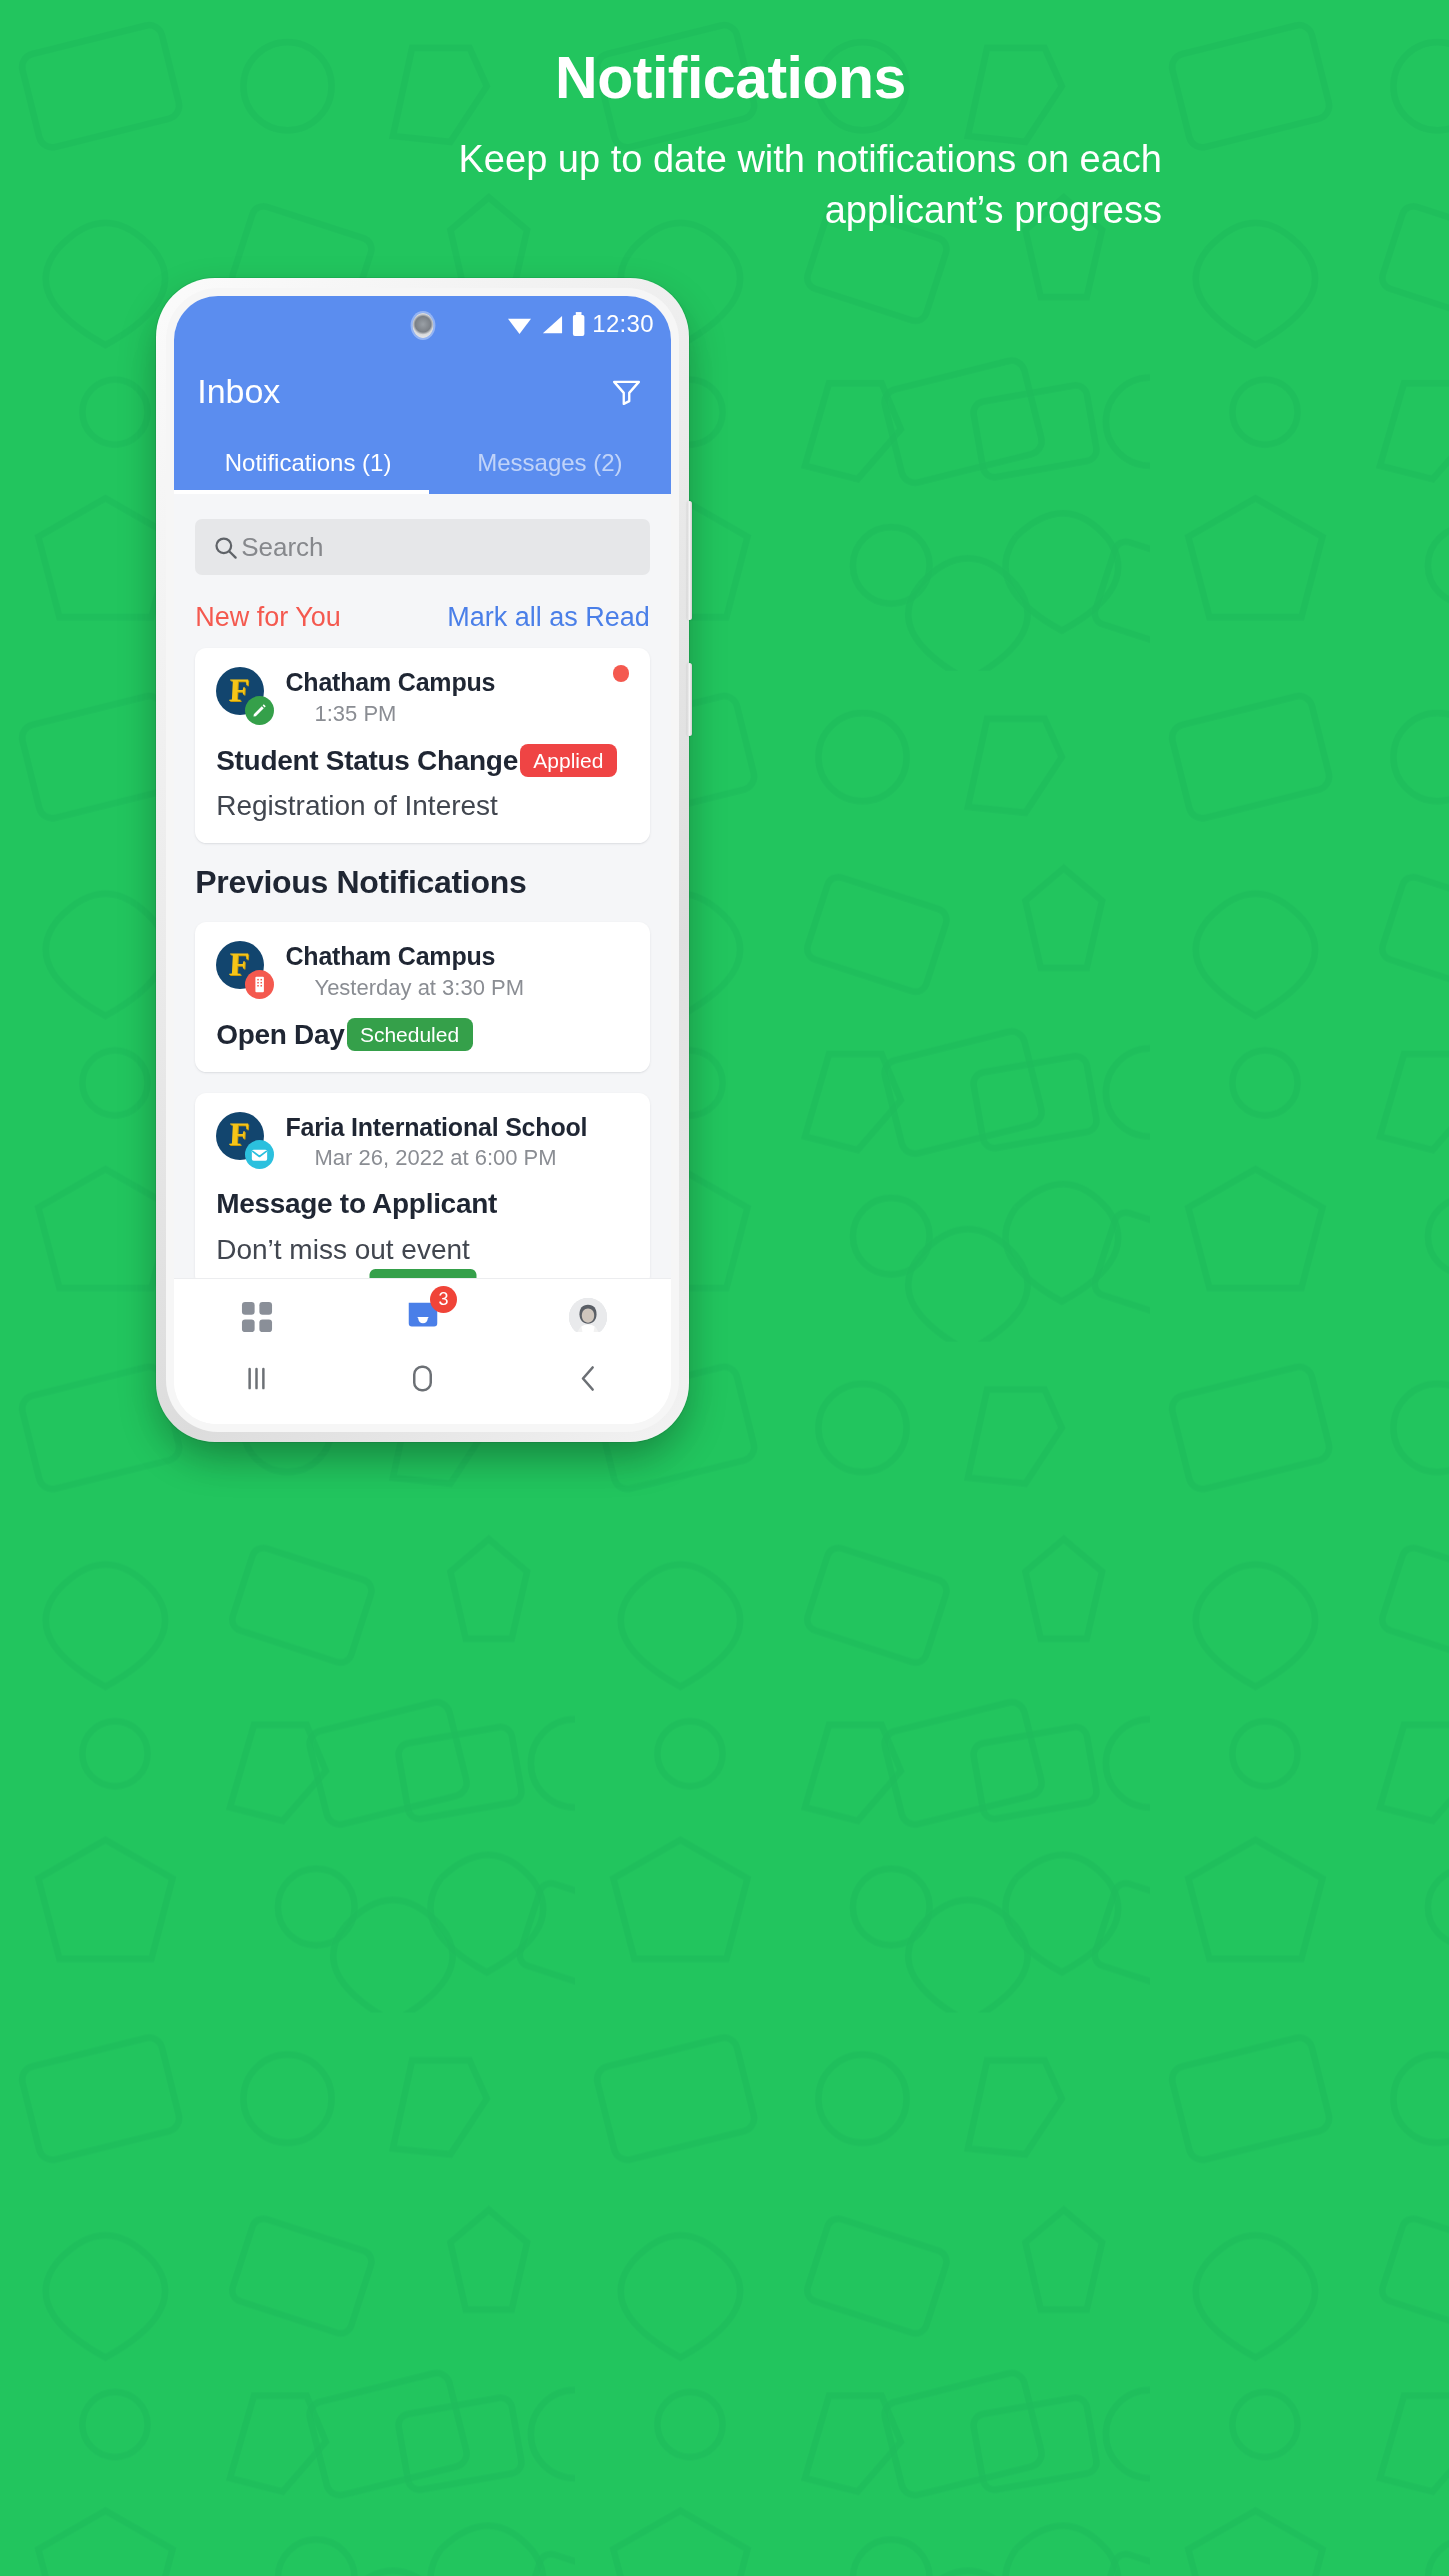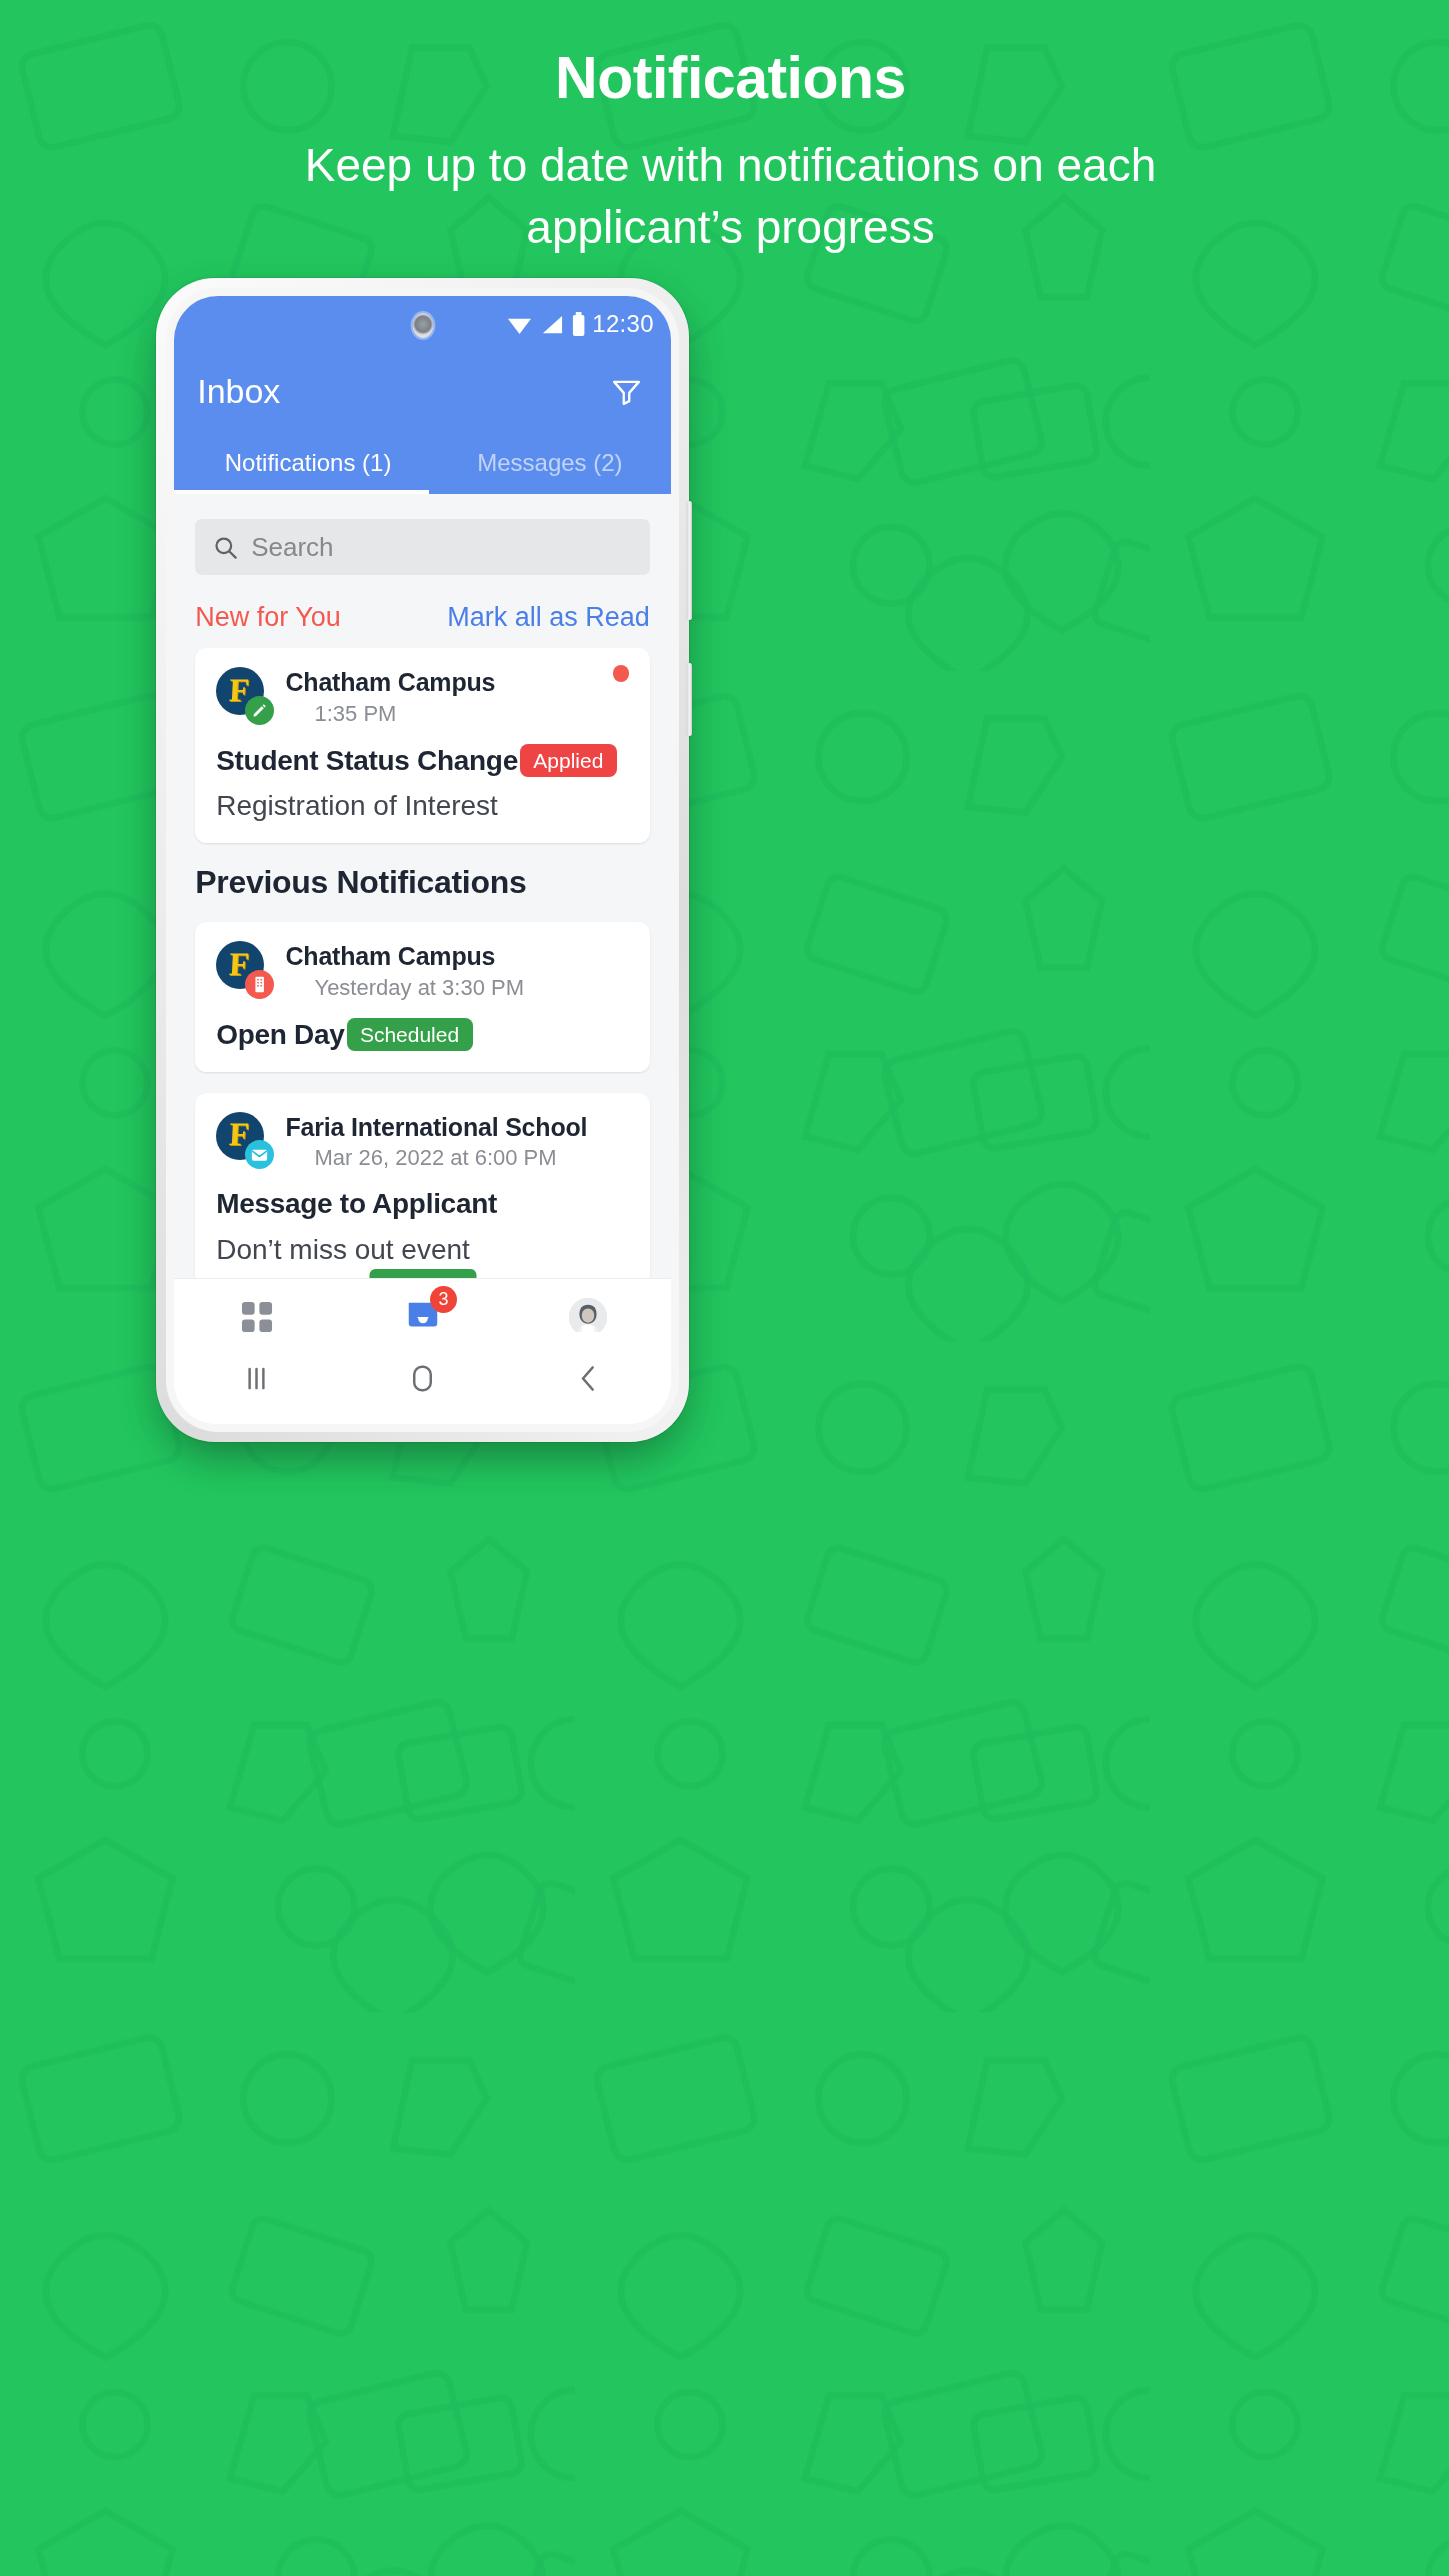--- a/index.html
+++ b/index.html
@@ -27,26 +27,26 @@
   }
   #promo-title{
     color:#ffffff;
     font-size:59px;
     font-weight:bold;
     letter-spacing:-0.5px;
     line-height:1.1;
   }
   #promo-sub{
     color:#ffffff;
-    font-size:46px;
+    font-size:38px;
     line-height:1.35;
     margin-top:23px;
     font-weight:400;
     max-width:863px;
-    margin-left:auto; margin-right:auto;
+    margin-left:auto; margin-right:auto;text-align:right;
   }
 
   
   #phone-wrap{
     position:absolute;
     left:156px; top:278px;
     width:533px; height:1164px;
     z-index:4;
   }
   #phone-shadow{
@@ -154,21 +154,21 @@
     position:relative;
     padding:0 21px;
   }
   #search-box{
     margin-top:25px;
     height:56px;
     border-radius:7px;
     background:#E6E7E9;
     display:flex; align-items:center;
     padding:0 17px;
-    gap:12px;
+    gap:2px;
     cursor:text;
   }
   #search-placeholder{ color:#86888C; font-size:26px; }
 
   #section-row{
     display:flex; align-items:center; justify-content:space-between;
     margin-top:27px; margin-bottom:15.3px;
   }
   #new-for-you{ color:#F4594F; font-size:27px; }
   #mark-all{ color:#4A7FE8; font-size:27px; cursor:pointer; }

